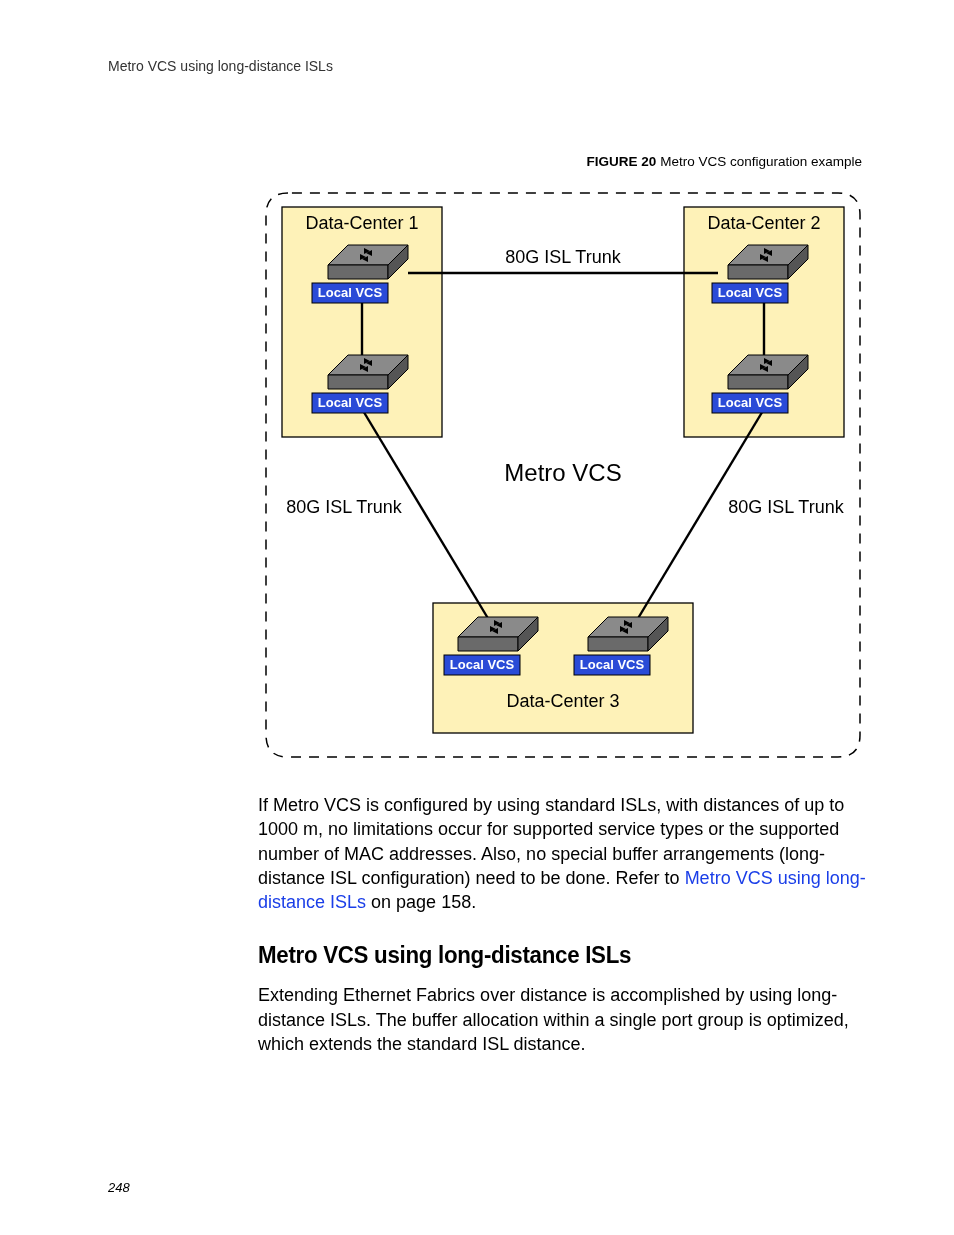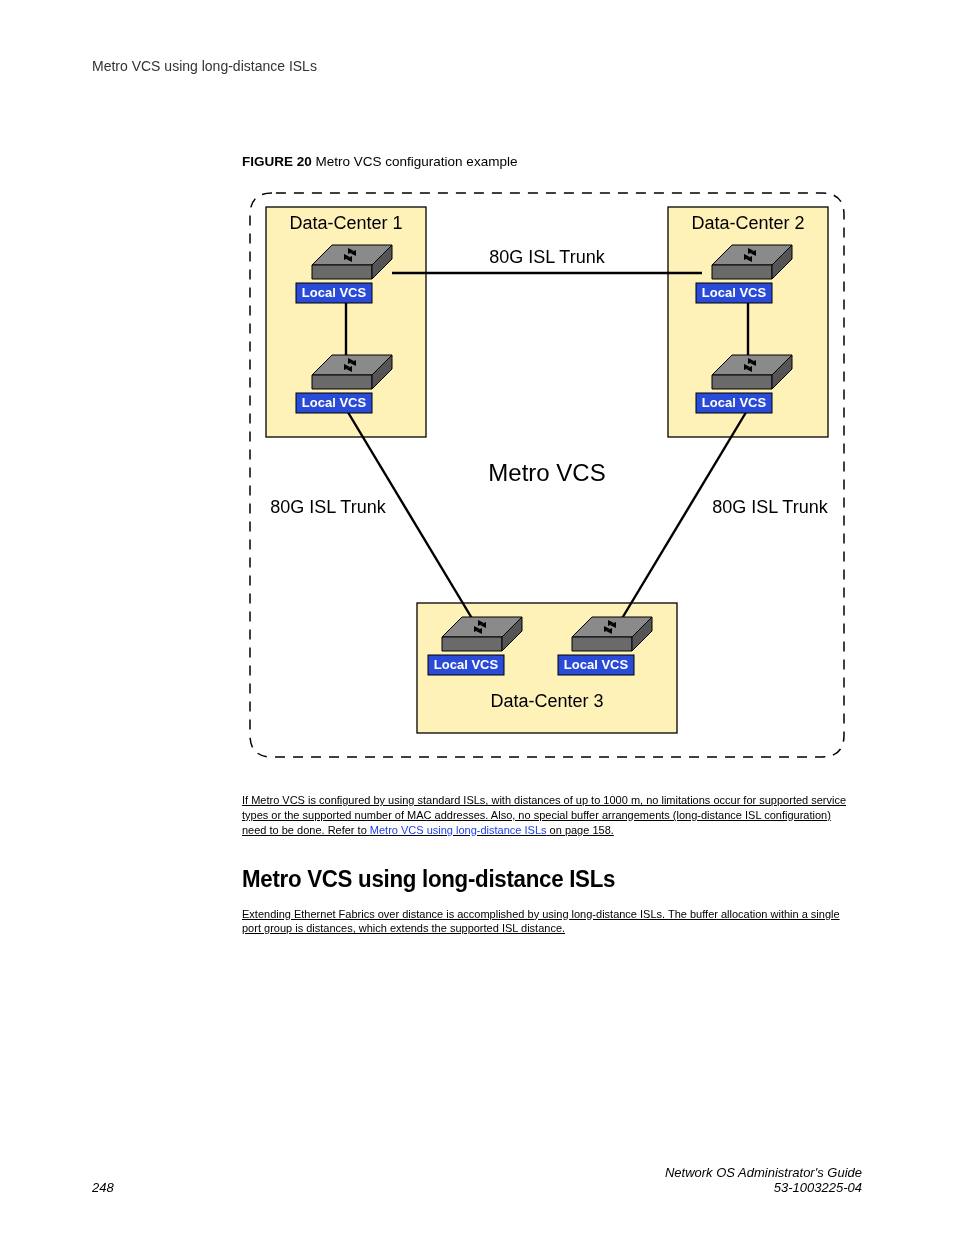--- a/index.html
+++ b/index.html
@@ -8,47 +8,48 @@
     background: #ffffff;
     width: 954px;
     height: 1235px;
     position: relative;
     color: #000;
   }
   .page {
     padding: 58px 92px 56px 92px;
     position: relative;
     height: 100%;
+    margin-left: 16px;
   }
   .running-head {
     font-size: 14px;
     color: #333;
     margin-bottom: 80px;
   }
   .figure-caption {
     font-size: 13.5px;
     margin-left: 150px;
     margin-bottom: 16px;
+    text-align: right;
   }
   .figure-caption b { font-weight: bold; }
   .diagram-wrap {
     margin-left: 150px;
     width: 610px;
     height: 580px;
     position: relative;
     margin-bottom: 28px;
   }
   .diagram-wrap svg { display: block; }
   .body-text {
     margin-left: 150px;
     width: 610px;
-    font-size: 11px;
+    font-size: 18px;
     line-height: 1.35;
     color: #000;
-    text-decoration: underline;
   }
   .body-text p { margin-bottom: 16px; }
   .body-text a.link { color: #1a3ee8; text-decoration: none; }
   h2.section {
     margin-left: 150px;
     font-family: Arial, Helvetica, sans-serif;
     font-weight: bold;
     font-size: 23px;
     letter-spacing: -0.3px;
     margin-top: 28px;
@@ -197,23 +198,19 @@
 
   <div class="body-text">
     <p>
       <span>If Metro VCS is configured by using standard ISLs, with distances of up to 1000 m, no limitations occur for supported service types or the supported number of MAC addresses. Also, no special buffer arrangements (long-distance ISL configuration) need to be done. Refer to </span><a href="#" class="link">Metro VCS using long-distance ISLs</a><span> on page 158.</span>
     </p>
   </div>
 
   <h2 class="section">Metro VCS using long-distance ISLs</h2>
 
   <div class="body-text">
-    <p>Extending Ethernet Fabrics over distance is accomplished by using long-distance ISLs. The buffer allocation within a single port group is distances, which extends the supported ISL distance.</p>
+    <p>Extending Ethernet Fabrics over distance is accomplished by using long-distance ISLs. The buffer allocation within a single port group is optimized, which extends the standard ISL distance.</p>
   </div>
 
   <div class="footer">
     <div>248</div>
-    <div class="right">
-      <div>Network OS Administrator's Guide</div>
-      <div>53-1003225-04</div>
-    </div>
   </div>
 </div>
 
 </body></html>

